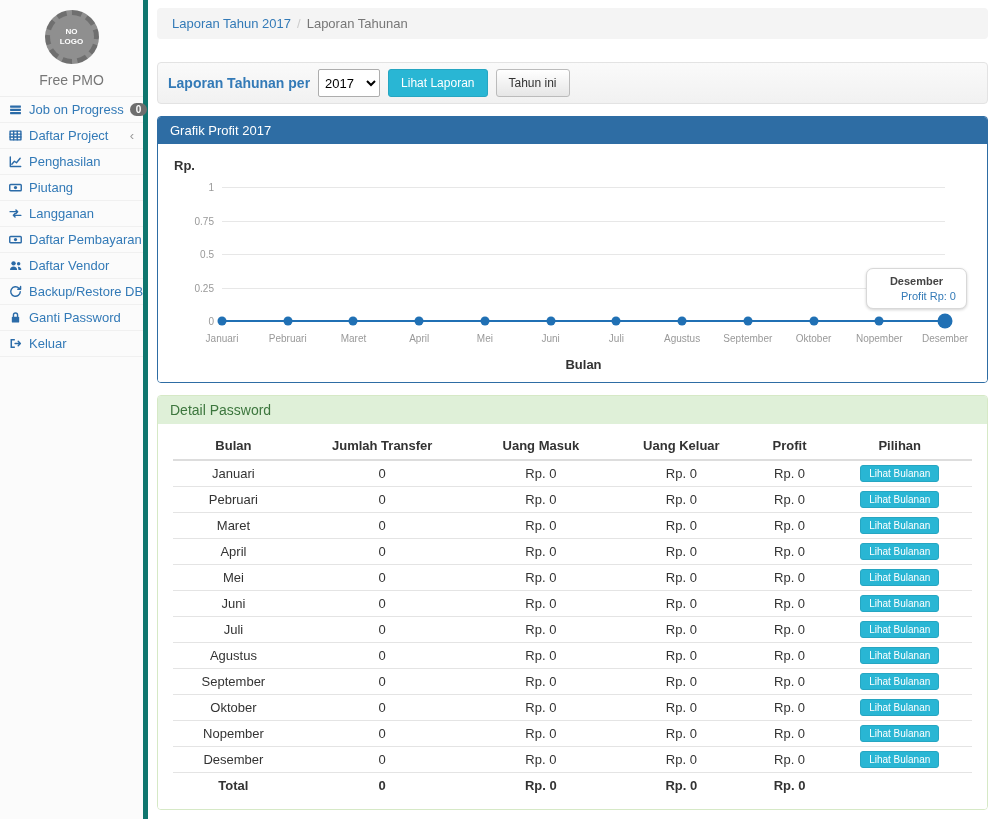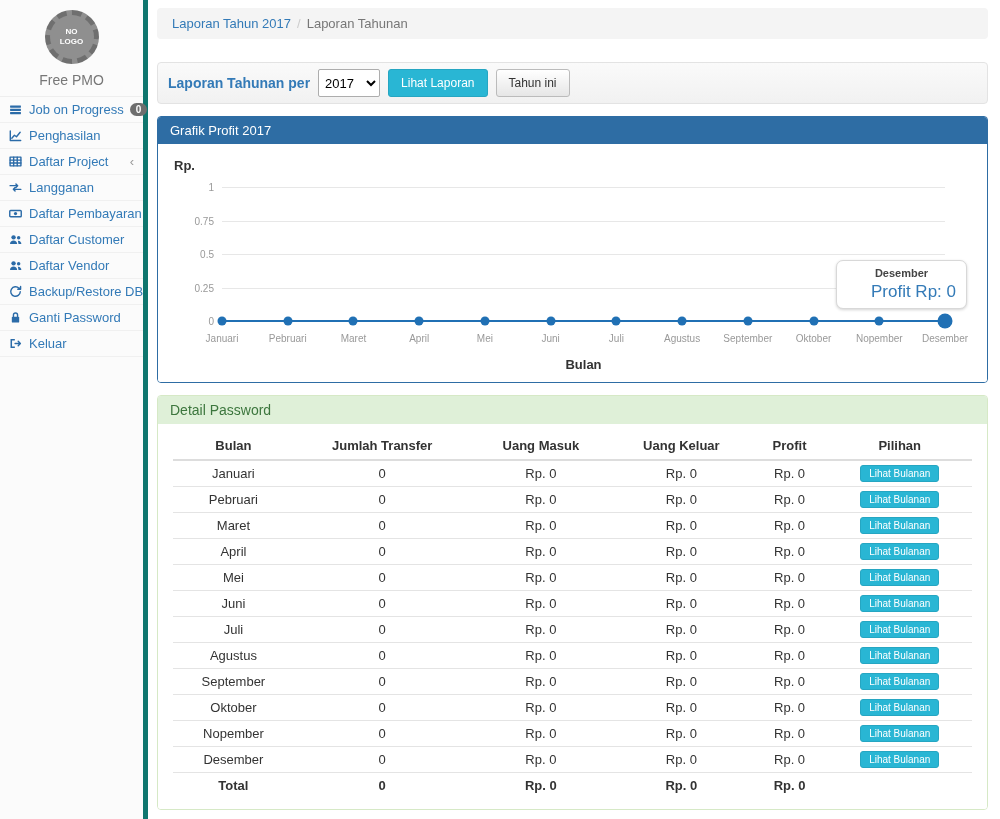--- a/index.html
+++ b/index.html
@@ -78,21 +78,21 @@
   .dot.big { width:15px; height:15px; }
   .months { position:relative; margin:12px 30px 0 52px; height:14px; }
   .mlabel { position:absolute; transform:translateX(-50%); font-size:10px; color:#999; white-space:nowrap; }
   .xaxis-label { text-align:center; font-weight:bold; font-size:13px; color:#333; margin:10px 30px 0 52px; }
   .tooltip {
     position:absolute; right:-22px; bottom:12px; background:#fff;
     border:1px solid #d8d8d8; border-radius:7px; box-shadow:0 1px 3px rgba(0,0,0,.18);
     padding:6px 10px; text-align:center; z-index:3; white-space:nowrap;
   }
   .tooltip .tt-title { font-size:11px; font-weight:bold; color:#444; margin-bottom:3px; }
-  .tooltip .tt-val { font-size:17px; color:var(--accent);margin-left:24px; }
+  .tooltip .tt-val { font-size:11px; color:var(--accent);margin-left:24px; }
 
   
   .panel-success { border:1px solid #d6e9c6; }
   .panel-success .phead {
     background:var(--successbg); color:var(--successtext); font-size:14px; padding:6px 12px;
     border-radius:3px 3px 0 0;
   }
   .table-body { background:#fff; padding:8px 15px 12px; border-radius:0 0 3px 3px; }
   table.report { width:100%; border-collapse:collapse; font-size:13px; }
   table.report th { padding:6px 8px; border-bottom:2px solid #ddd; font-weight:bold; color:#333; }
@@ -134,70 +134,66 @@
               </g>
             </svg>
           </span>
           <span class="lbl">Job on Progress</span>
           <span class="badge">0</span>
         </div>
         <div class="side-item">
           <span class="ic">
             <svg viewBox="0 0 12 12">
               <g stroke="currentColor" fill="none" stroke-width="1.3" stroke-linecap="round" stroke-linejoin="round">
+                <rect x="1" y="2" width="10" height="8"></rect>
+                <path d="M1 4.7h10M1 7.4h10M4.3 2v8M7.6 2v8"></path>
+              </g>
+            </svg>
+          </span>
+          <span class="lbl">Daftar Project</span>
+          <span class="chev">‹</span>
+        </div>
+        <div class="side-item">
+          <span class="ic">
+            <svg viewBox="0 0 12 12">
+              <g stroke="currentColor" fill="none" stroke-width="1.3" stroke-linecap="round" stroke-linejoin="round">
                 <path d="M1.2 1.8v8.8h9.6"></path>
                 <path d="M2.6 8.6l2.4-2.8 1.9 1.4 3.4-4.2"></path>
               </g>
             </svg>
           </span>
           <span class="lbl">Penghasilan</span>
         </div>
         <div class="side-item">
           <span class="ic">
             <svg viewBox="0 0 12 12">
-              <g stroke="currentColor" fill="none" stroke-width="1.3" stroke-linecap="round" stroke-linejoin="round">
-                <rect x="1" y="2" width="10" height="8"></rect>
-                <path d="M1 4.7h10M1 7.4h10M4.3 2v8M7.6 2v8"></path>
-              </g>
-            </svg>
-          </span>
-          <span class="lbl">Daftar Project</span>
-          <span class="chev">‹</span>
+              <rect x=".7" y="3.2" width="10.6" height="5.8" rx=".8" stroke="currentColor" fill="none" stroke-width="1.3" stroke-linecap="round" stroke-linejoin="round"></rect>
+              <circle cx="6" cy="6.1" r="1.5" fill="currentColor"></circle>
+            </svg>
+          </span>
+          <span class="lbl">Piutang</span>
         </div>
         <div class="side-item">
           <span class="ic">
             <svg viewBox="0 0 12 12">
               <g stroke="currentColor" fill="none" stroke-width="1.3" stroke-linecap="round" stroke-linejoin="round">
                 <path d="M1 4.3h7M8 4.3L6.4 2.7M8 4.3L6.4 5.9M11 7.7H4M4 7.7l1.6-1.6M4 7.7l1.6 1.6"></path>
               </g>
             </svg>
           </span>
           <span class="lbl">Langganan</span>
         </div>
         <div class="side-item">
           <span class="ic">
             <svg viewBox="0 0 12 12">
               <rect x=".7" y="3.2" width="10.6" height="5.8" rx=".8" stroke="currentColor" fill="none" stroke-width="1.3" stroke-linecap="round" stroke-linejoin="round"></rect>
               <circle cx="6" cy="6.1" r="1.5" fill="currentColor"></circle>
             </svg>
           </span>
           <span class="lbl">Daftar Pembayaran</span>
-        </div>
-        <div class="side-item">
-          <span class="ic">
-            <svg viewBox="0 0 12 12">
-              <g fill="currentColor">
-                <circle cx="4.2" cy="4" r="2"></circle>
-                <path d="M.9 10.2c0-2 1.5-3.3 3.3-3.3s3.3 1.3 3.3 3.3z"></path>
-                <circle cx="8.9" cy="4.3" r="1.6"></circle>
-                <path d="M8.2 7.2c1.8-.2 3.2 1 3.2 3h-2.6"></path>
-              </g>
-            </svg>
-          </span>
-          <span class="lbl">Daftar Customer</span>
         </div>
         <div class="side-item">
           <span class="ic">
             <svg viewBox="0 0 12 12">
               <g fill="currentColor">
                 <circle cx="4.2" cy="4" r="2"></circle>
                 <path d="M.9 10.2c0-2 1.5-3.3 3.3-3.3s3.3 1.3 3.3 3.3z"></path>
                 <circle cx="8.9" cy="4.3" r="1.6"></circle>
                 <path d="M8.2 7.2c1.8-.2 3.2 1 3.2 3h-2.6"></path>
               </g>

